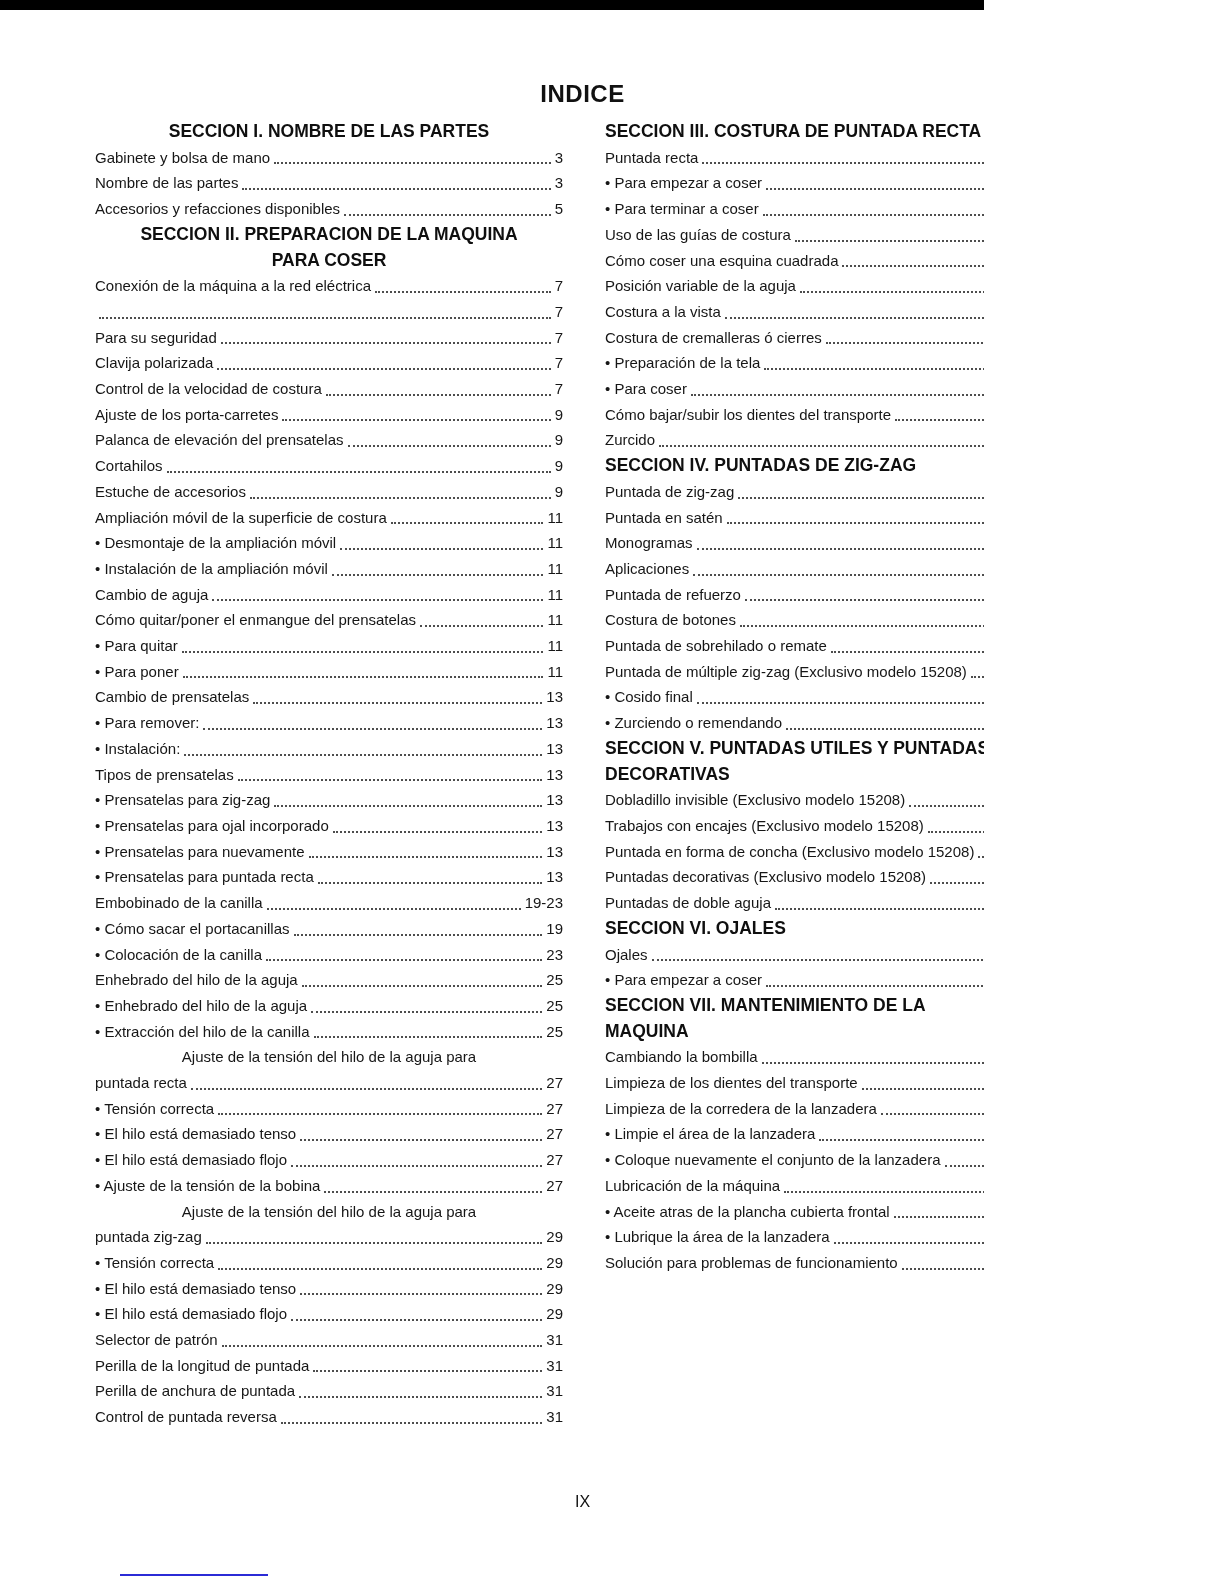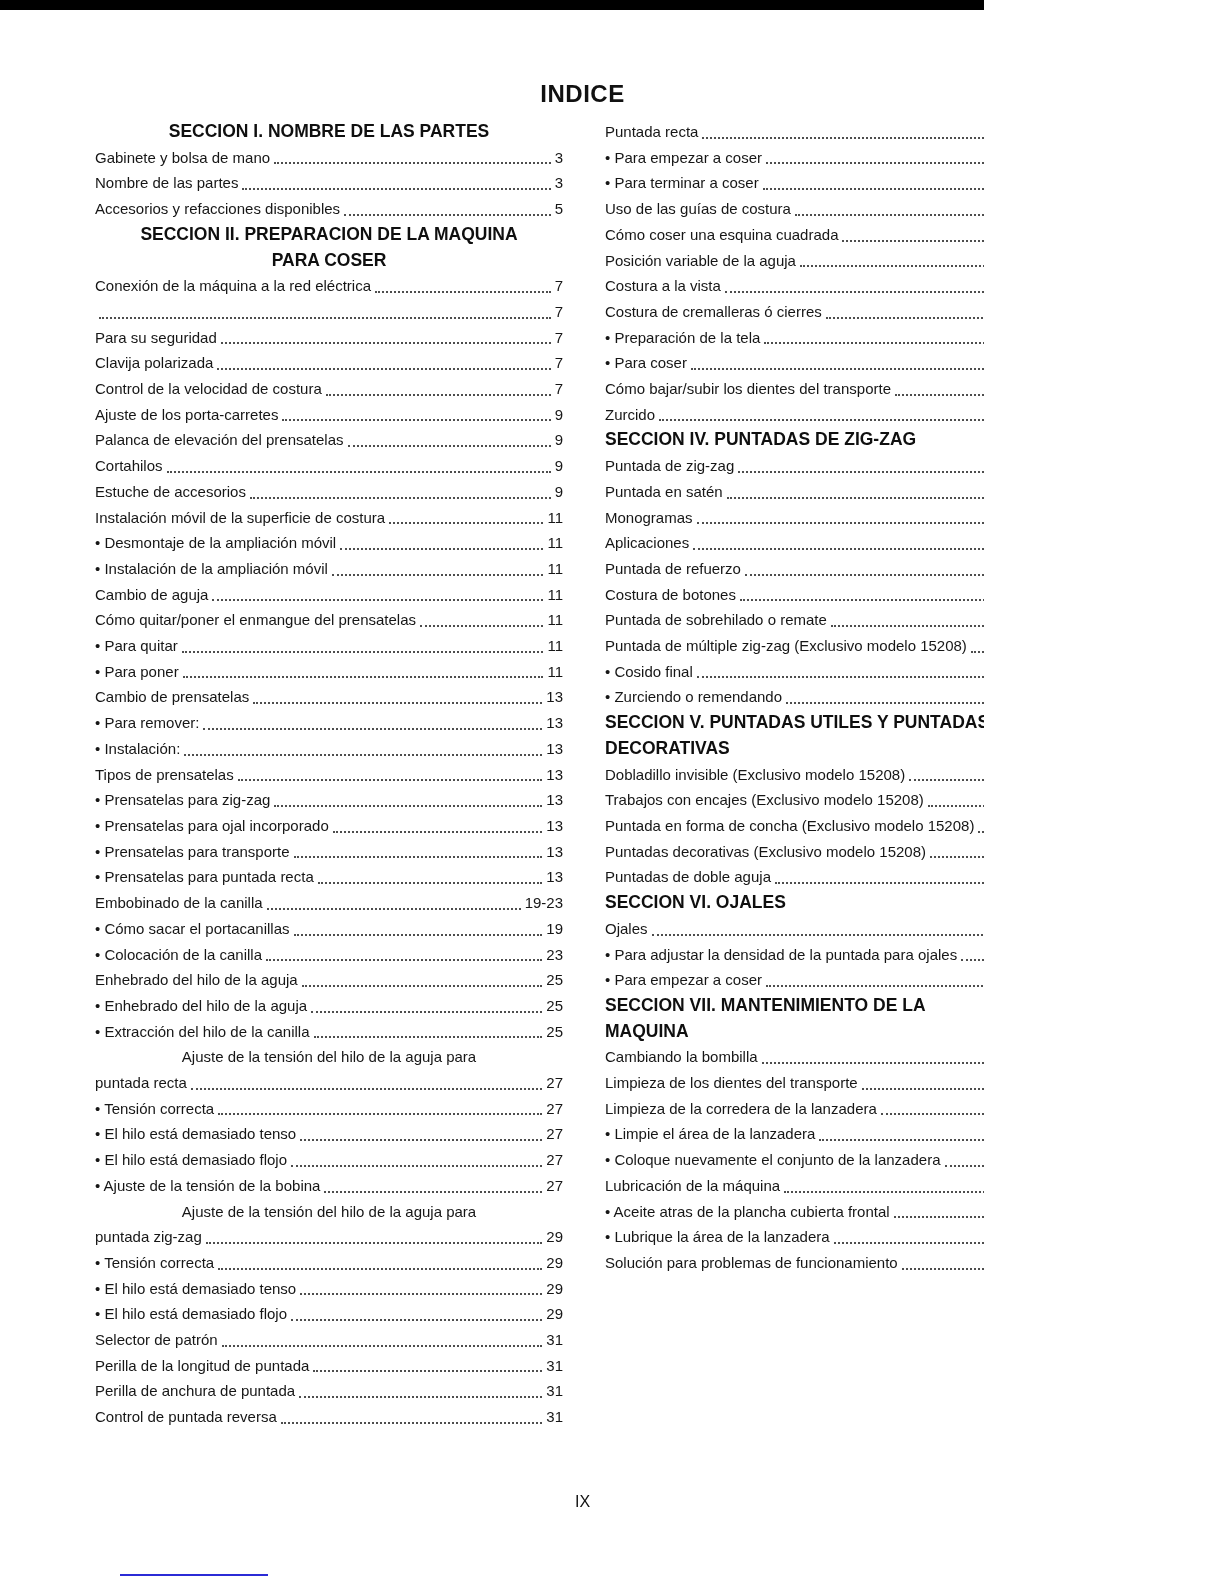--- a/index.html
+++ b/index.html
@@ -139,21 +139,21 @@
         <span class="toc-label">Cortahilos</span>
         <span class="toc-dots" style="border-bottom-color: rgb(77, 77, 77);"></span>
         <span class="toc-page">9</span>
       </div>
       <div class="toc-row">
         <span class="toc-label">Estuche de accesorios</span>
         <span class="toc-dots" style="border-bottom-color: rgb(77, 77, 77);"></span>
         <span class="toc-page">9</span>
       </div>
       <div class="toc-row">
-        <span class="toc-label">Instalación móvil de la superficie de costura</span>
+        <span class="toc-label">Ampliación móvil de la superficie de costura</span>
         <span class="toc-dots" style="border-bottom-color: rgb(77, 77, 77);"></span>
         <span class="toc-page">11</span>
       </div>
       <div class="toc-row">
         <span class="toc-label">• Desmontaje de la ampliación móvil</span>
         <span class="toc-dots" style="border-bottom-color: rgb(77, 77, 77);"></span>
         <span class="toc-page">11</span>
       </div>
       <div class="toc-row">
         <span class="toc-label">• Instalación de la ampliación móvil</span>
@@ -204,21 +204,21 @@
         <span class="toc-label">• Prensatelas para zig-zag</span>
         <span class="toc-dots" style="border-bottom-color: rgb(77, 77, 77);"></span>
         <span class="toc-page">13</span>
       </div>
       <div class="toc-row">
         <span class="toc-label">• Prensatelas para ojal incorporado</span>
         <span class="toc-dots" style="border-bottom-color: rgb(77, 77, 77);"></span>
         <span class="toc-page">13</span>
       </div>
       <div class="toc-row">
-        <span class="toc-label">• Prensatelas para transporte</span>
+        <span class="toc-label">• Prensatelas para nuevamente</span>
         <span class="toc-dots" style="border-bottom-color: rgb(77, 77, 77);"></span>
         <span class="toc-page">13</span>
       </div>
       <div class="toc-row">
         <span class="toc-label">• Prensatelas para puntada recta</span>
         <span class="toc-dots" style="border-bottom-color: rgb(77, 77, 77);"></span>
         <span class="toc-page">13</span>
       </div>
       <div class="toc-row">
         <span class="toc-label">Embobinado de la canilla</span>
@@ -312,20 +312,21 @@
         <span class="toc-dots" style="border-bottom-color: rgb(77, 77, 77);"></span>
         <span class="toc-page">31</span>
       </div>
       <div class="toc-row">
         <span class="toc-label">Control de puntada reversa</span>
         <span class="toc-dots" style="border-bottom-color: rgb(77, 77, 77);"></span>
         <span class="toc-page">31</span>
       </div>
     </div>
   <div class="col col-right">
+      <div class="toc-heading">SECCION III. COSTURA DE PUNTADA RECTA</div>
       <div class="toc-row">
         <span class="toc-label">Puntada recta</span>
         <span class="toc-dots" style="border-bottom-color: rgb(77, 77, 77);"></span>
         <span class="toc-page">33</span>
       </div>
       <div class="toc-row">
         <span class="toc-label">• Para empezar a coser</span>
         <span class="toc-dots" style="border-bottom-color: rgb(77, 77, 77);"></span>
         <span class="toc-page">33</span>
       </div>
@@ -455,25 +456,20 @@
       <div class="toc-row">
         <span class="toc-label">Puntadas de doble aguja</span>
         <span class="toc-dots" style="border-bottom-color: rgb(77, 77, 77);"></span>
         <span class="toc-page">53</span>
       </div>
       <div class="toc-heading">SECCION VI. OJALES</div>
       <div class="toc-row">
         <span class="toc-label">Ojales</span>
         <span class="toc-dots" style="border-bottom-color: rgb(77, 77, 77);"></span>
         <span class="toc-page">55-57</span>
-      </div>
-      <div class="toc-row">
-        <span class="toc-label">• Para adjustar la densidad de la puntada para ojales</span>
-        <span class="toc-dots" style="border-bottom-color: rgb(77, 77, 77);"></span>
-        <span class="toc-page">55</span>
       </div>
       <div class="toc-row">
         <span class="toc-label">• Para empezar a coser</span>
         <span class="toc-dots" style="border-bottom-color: rgb(77, 77, 77);"></span>
         <span class="toc-page">55-57</span>
       </div>
       <div class="toc-heading">SECCION VII. MANTENIMIENTO DE LA
 MAQUINA</div>
       <div class="toc-row">
         <span class="toc-label">Cambiando la bombilla</span>

